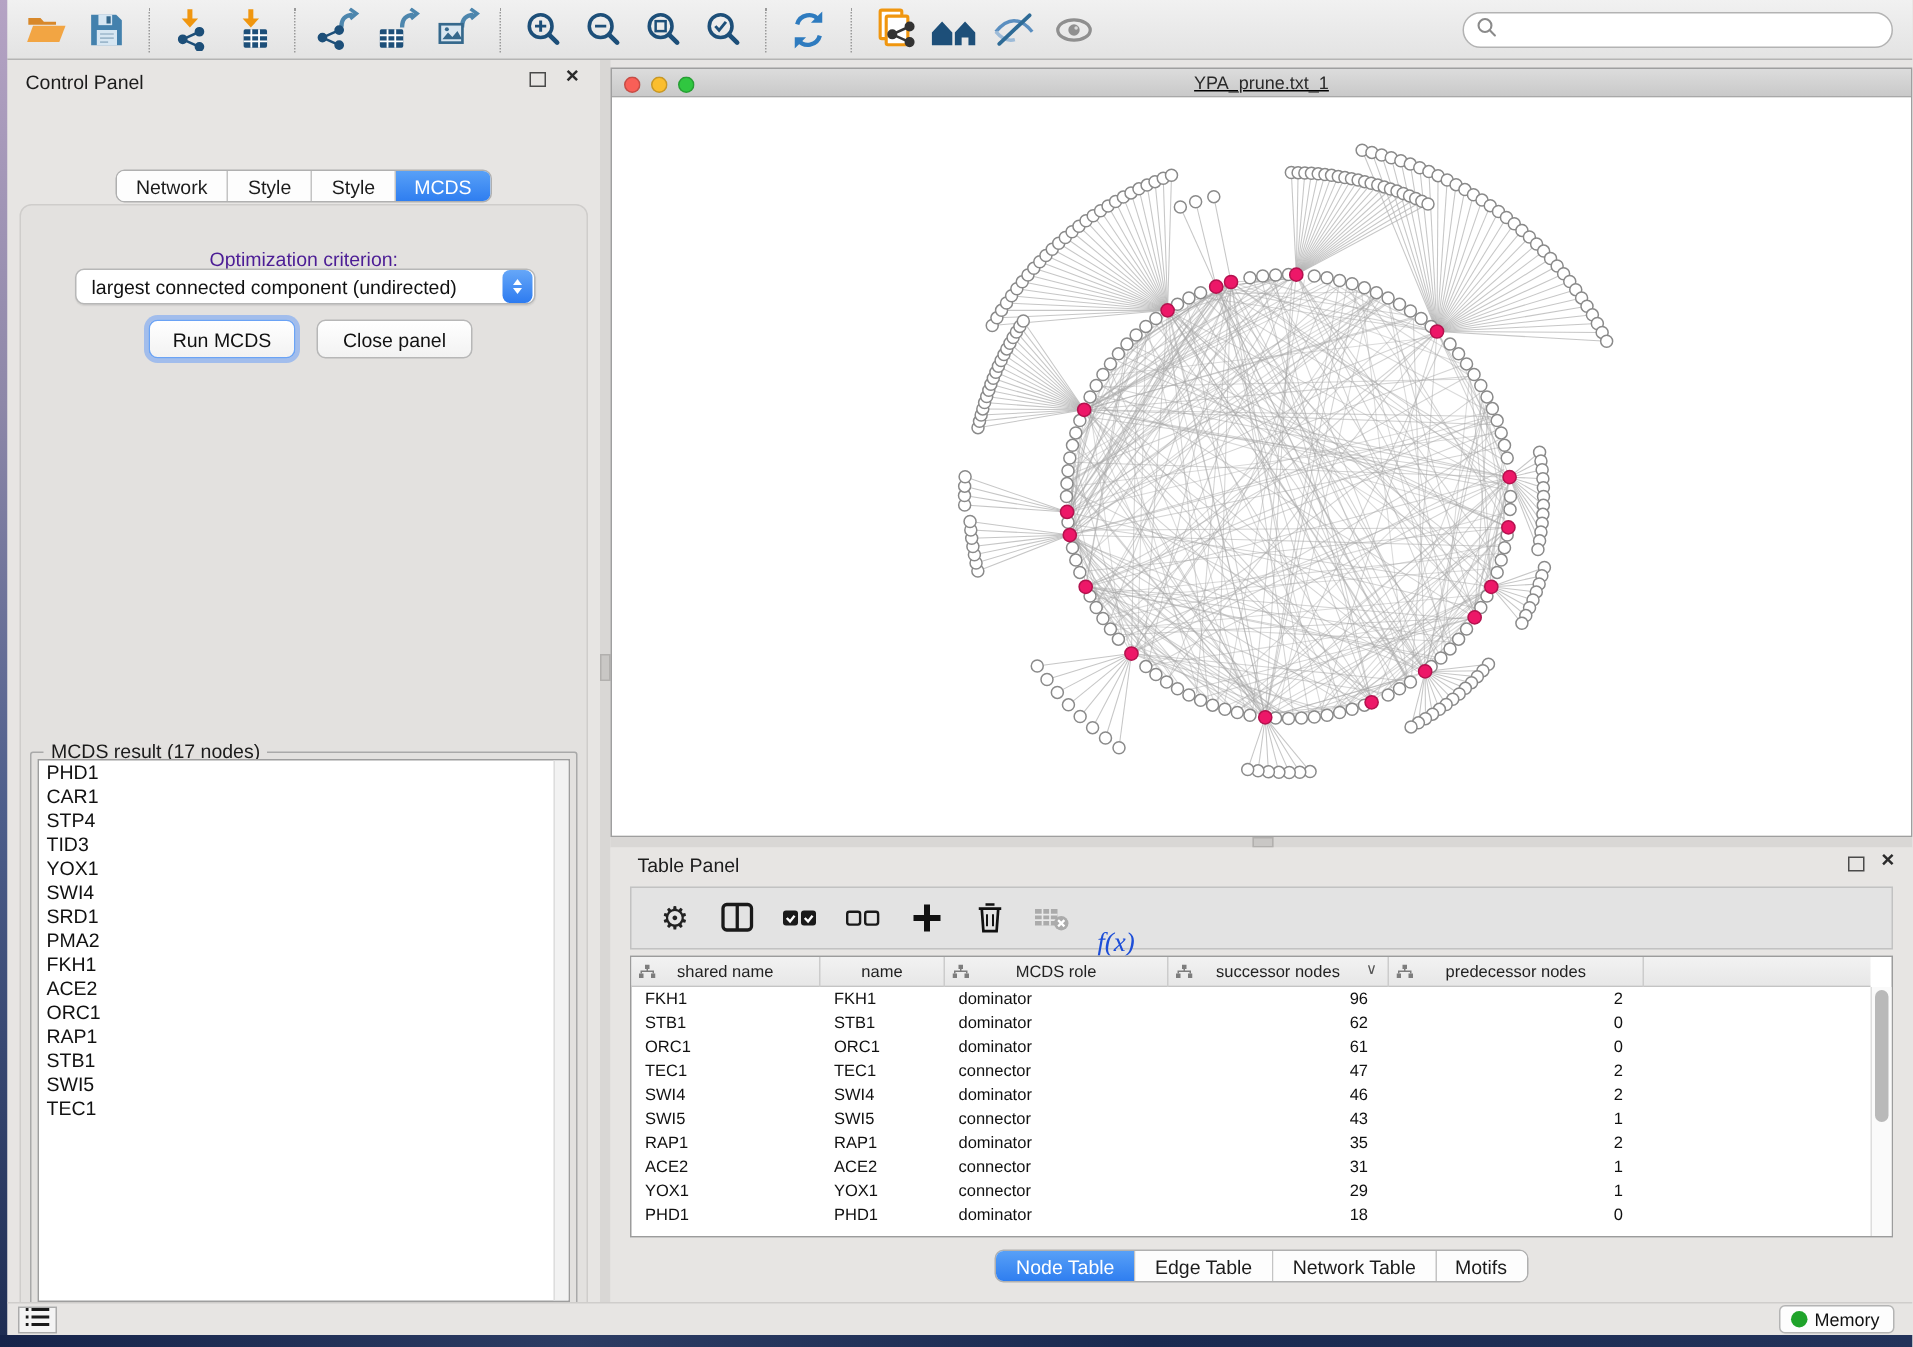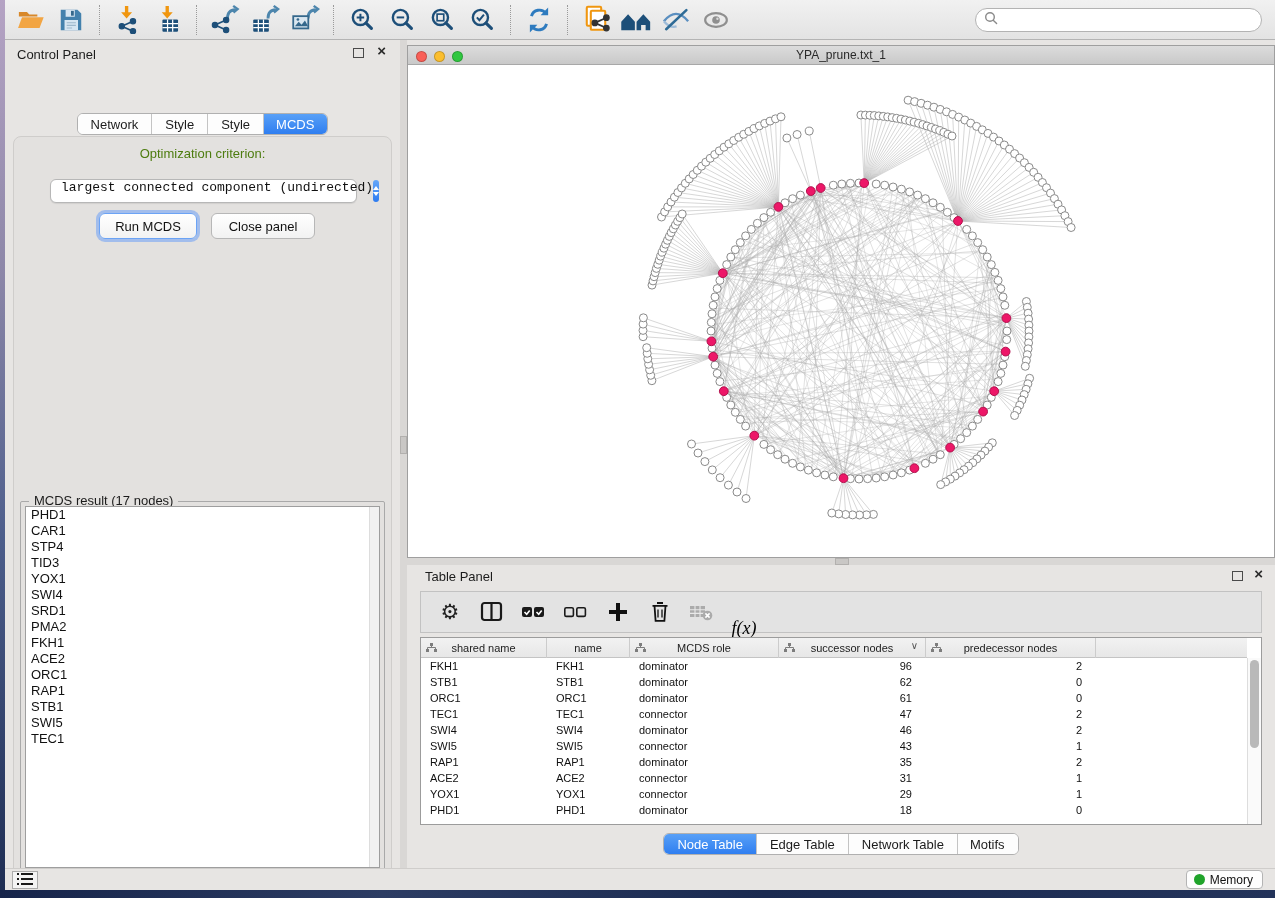--- a/index.html
+++ b/index.html
@@ -31,24 +31,24 @@
   .float-btn { position:absolute; top:8px; width:11px; height:10px; border:1.5px solid #4a4a4a; background:transparent; }
   .close-btn { position:absolute; top:2px; font-size:15px; font-weight:bold; color:#2b2b2b; line-height:18px; }
   #cp-float { right:36px; } #cp-close { right:14px; }
   #cp-tabs { position:absolute; left:0; top:73px; width:100%; display:flex; justify-content:center; }
   .seg-group { display:flex; border:1px solid #b0b0b0; border-radius:6px; background:#fff; overflow:hidden; height:22px; }
   .seg { padding:3px 13px; font-size:13px; color:#1c1c1c; border-right:1px solid #c4c4c4; background:#fdfdfd; cursor:default; }
   .seg:last-child { border-right:none;padding-left:12px; }
   .seg.active { background:linear-gradient(180deg,#58a0f7,#2f7ef0); color:#fff; }
   #cp-body { position:absolute; left:8px; top:96px; width:379px; height:752px;
     background:#e3e1df; border:1px solid #cfcdcb; border-radius:8px; }
-  #opt-label { position:absolute; left:0; top:9px; width:100%; text-align:center; font-size:13px; color:#4d7c0f; }
+  #opt-label { position:absolute; left:0; top:28px; width:100%; text-align:center; font-size:13px; color:#4c1d95; }
   #criterion-select { position:absolute; left:36px; top:42px; width:307px; height:24px; background:#fff;
-    border:1px solid #b7b7b7; border-radius:6px; display:flex; align-items:flex-start;
-    box-shadow:0 1px 1px rgba(0,0,0,0.08);font-family:Liberation Mono, monospace; }
+    border:1px solid #b7b7b7; border-radius:6px; display:flex; align-items:center;
+    box-shadow:0 1px 1px rgba(0,0,0,0.08); }
   #criterion-value { font-size:13px; color:#111; padding-left:10px; flex:1; white-space:nowrap; }
   #criterion-stepper { width:20px; height:22px; margin-right:1px; border-radius:5px;
     background:linear-gradient(180deg,#66a7f8,#2d7bf0); display:flex; flex-direction:column;
     align-items:center; justify-content:center; gap:2px; }
   .tri-up { width:0; height:0; border-left:3.5px solid transparent; border-right:3.5px solid transparent; border-bottom:4.5px solid #fff; }
   .tri-dn { width:0; height:0; border-left:3.5px solid transparent; border-right:3.5px solid transparent; border-top:4.5px solid #fff; }
   .cp-btn { position:absolute; top:76px; height:26px; background:linear-gradient(180deg,#ffffff,#f2f2f2);
     border:1px solid #b7b7b7; border-radius:6px; font-size:13px; color:#111; font-family:"Liberation Sans",sans-serif; }
   #run-btn { left:85px; width:98px; border-color:#6ba3f5; box-shadow:0 0 0 3px rgba(110,160,245,0.55); }
   #close-panel-btn { left:197px; width:104px; }
@@ -60,37 +60,37 @@
 
   
   #split-v { left:400px; top:40px; width:7px; height:828px; background:#d9d7d5; }
   #split-v .grip { position:absolute; left:0; top:396px; width:7px; height:18px; background:#c9c7c5; border:1px solid #b2b0ae; }
   #split-h { left:407px; top:558px; width:868px; height:7px; background:#d9d7d5; }
   #split-h .grip { position:absolute; left:428px; top:0; width:14px; height:7px; background:#c9c7c5; border:1px solid #b2b0ae; }
 
   
   #net-win { left:407px; top:45px; width:868px; height:513px; border:1px solid #9f9f9f; }
   #net-titlebar { height:19px; background:linear-gradient(180deg,#dcdcdc,#c9c9c9); border-bottom:1px solid #a8a8a8;
-    position:relative; display:flex; align-items:center; justify-content:center; }
+    position:relative; display:flex; align-items:center; justify-content:center;text-decoration:underline; }
   #net-title { font-size:12px; color:#2a2a2a; }
   .light { position:absolute; top:4.5px; width:11px; height:11px; border-radius:50%; border:0.5px solid rgba(0,0,0,0.2); }
   #light-red { left:8px; background:#f95f57; }
   #light-yellow { left:26px; background:#fbbe2e; }
   #light-green { left:44px; background:#30c740; }
   #net-canvas { position:relative; width:100%; height:492px; background:#fff; }
 
   
   #table-panel { left:407px; top:565px; width:868px; height:303px; background:#e7e5e3; }
   #tp-title { position:absolute; left:18px; top:4px; font-size:13px; color:#1c1c1c; }
   #tp-float { right:32px; top:6px; } #tp-close { right:12px; top:0px; }
   #tp-toolbar { position:absolute; left:13px; top:26px; width:842px; height:42px; background:#e3e3e3;
     border:1px solid #c2c2c2; display:flex; align-items:center; padding-left:12px; }
   .tpt-icon { width:34px; height:34px; display:flex; align-items:center; justify-content:center; margin-right:8px; }
   .gear-char { font-size:21px; color:#222; }
-  .fx-label { font-family:"Liberation Serif",serif; font-style:italic; font-size:18px; color:#000000;margin-top:32px; }
+  .fx-label { font-family:"Liberation Serif",serif; font-style:italic; font-size:18px; color:#1d4ed8;margin-top:32px; }
   #tp-table { position:absolute; left:13px; top:72px; width:842px; height:188px; background:#fff; border:1px solid #9c9c9c; }
   #tp-headrow { position:absolute; left:0; top:0; right:14px; height:20px; background:linear-gradient(180deg,#f2f2f2,#e7e7e7);
     border-bottom:1px solid #c4c4c4; display:flex; }
   .th { position:relative; height:20px; border-right:1px solid #cccccc; display:flex; align-items:center; justify-content:center;
     font-size:11px; color:#222; }
   .th .tree-ic { position:absolute; left:5px; top:5px; }
   .th .sort-ch { position:absolute; right:7px; top:2px; font-size:10px; color:#555; }
   #tp-rows { position:absolute; left:0; top:20px; right:14px; bottom:0; overflow:hidden; }
   .tr { display:flex; height:16px; }
   .td { font-size:11px; color:#111; line-height:16px; white-space:nowrap; overflow:hidden; }

